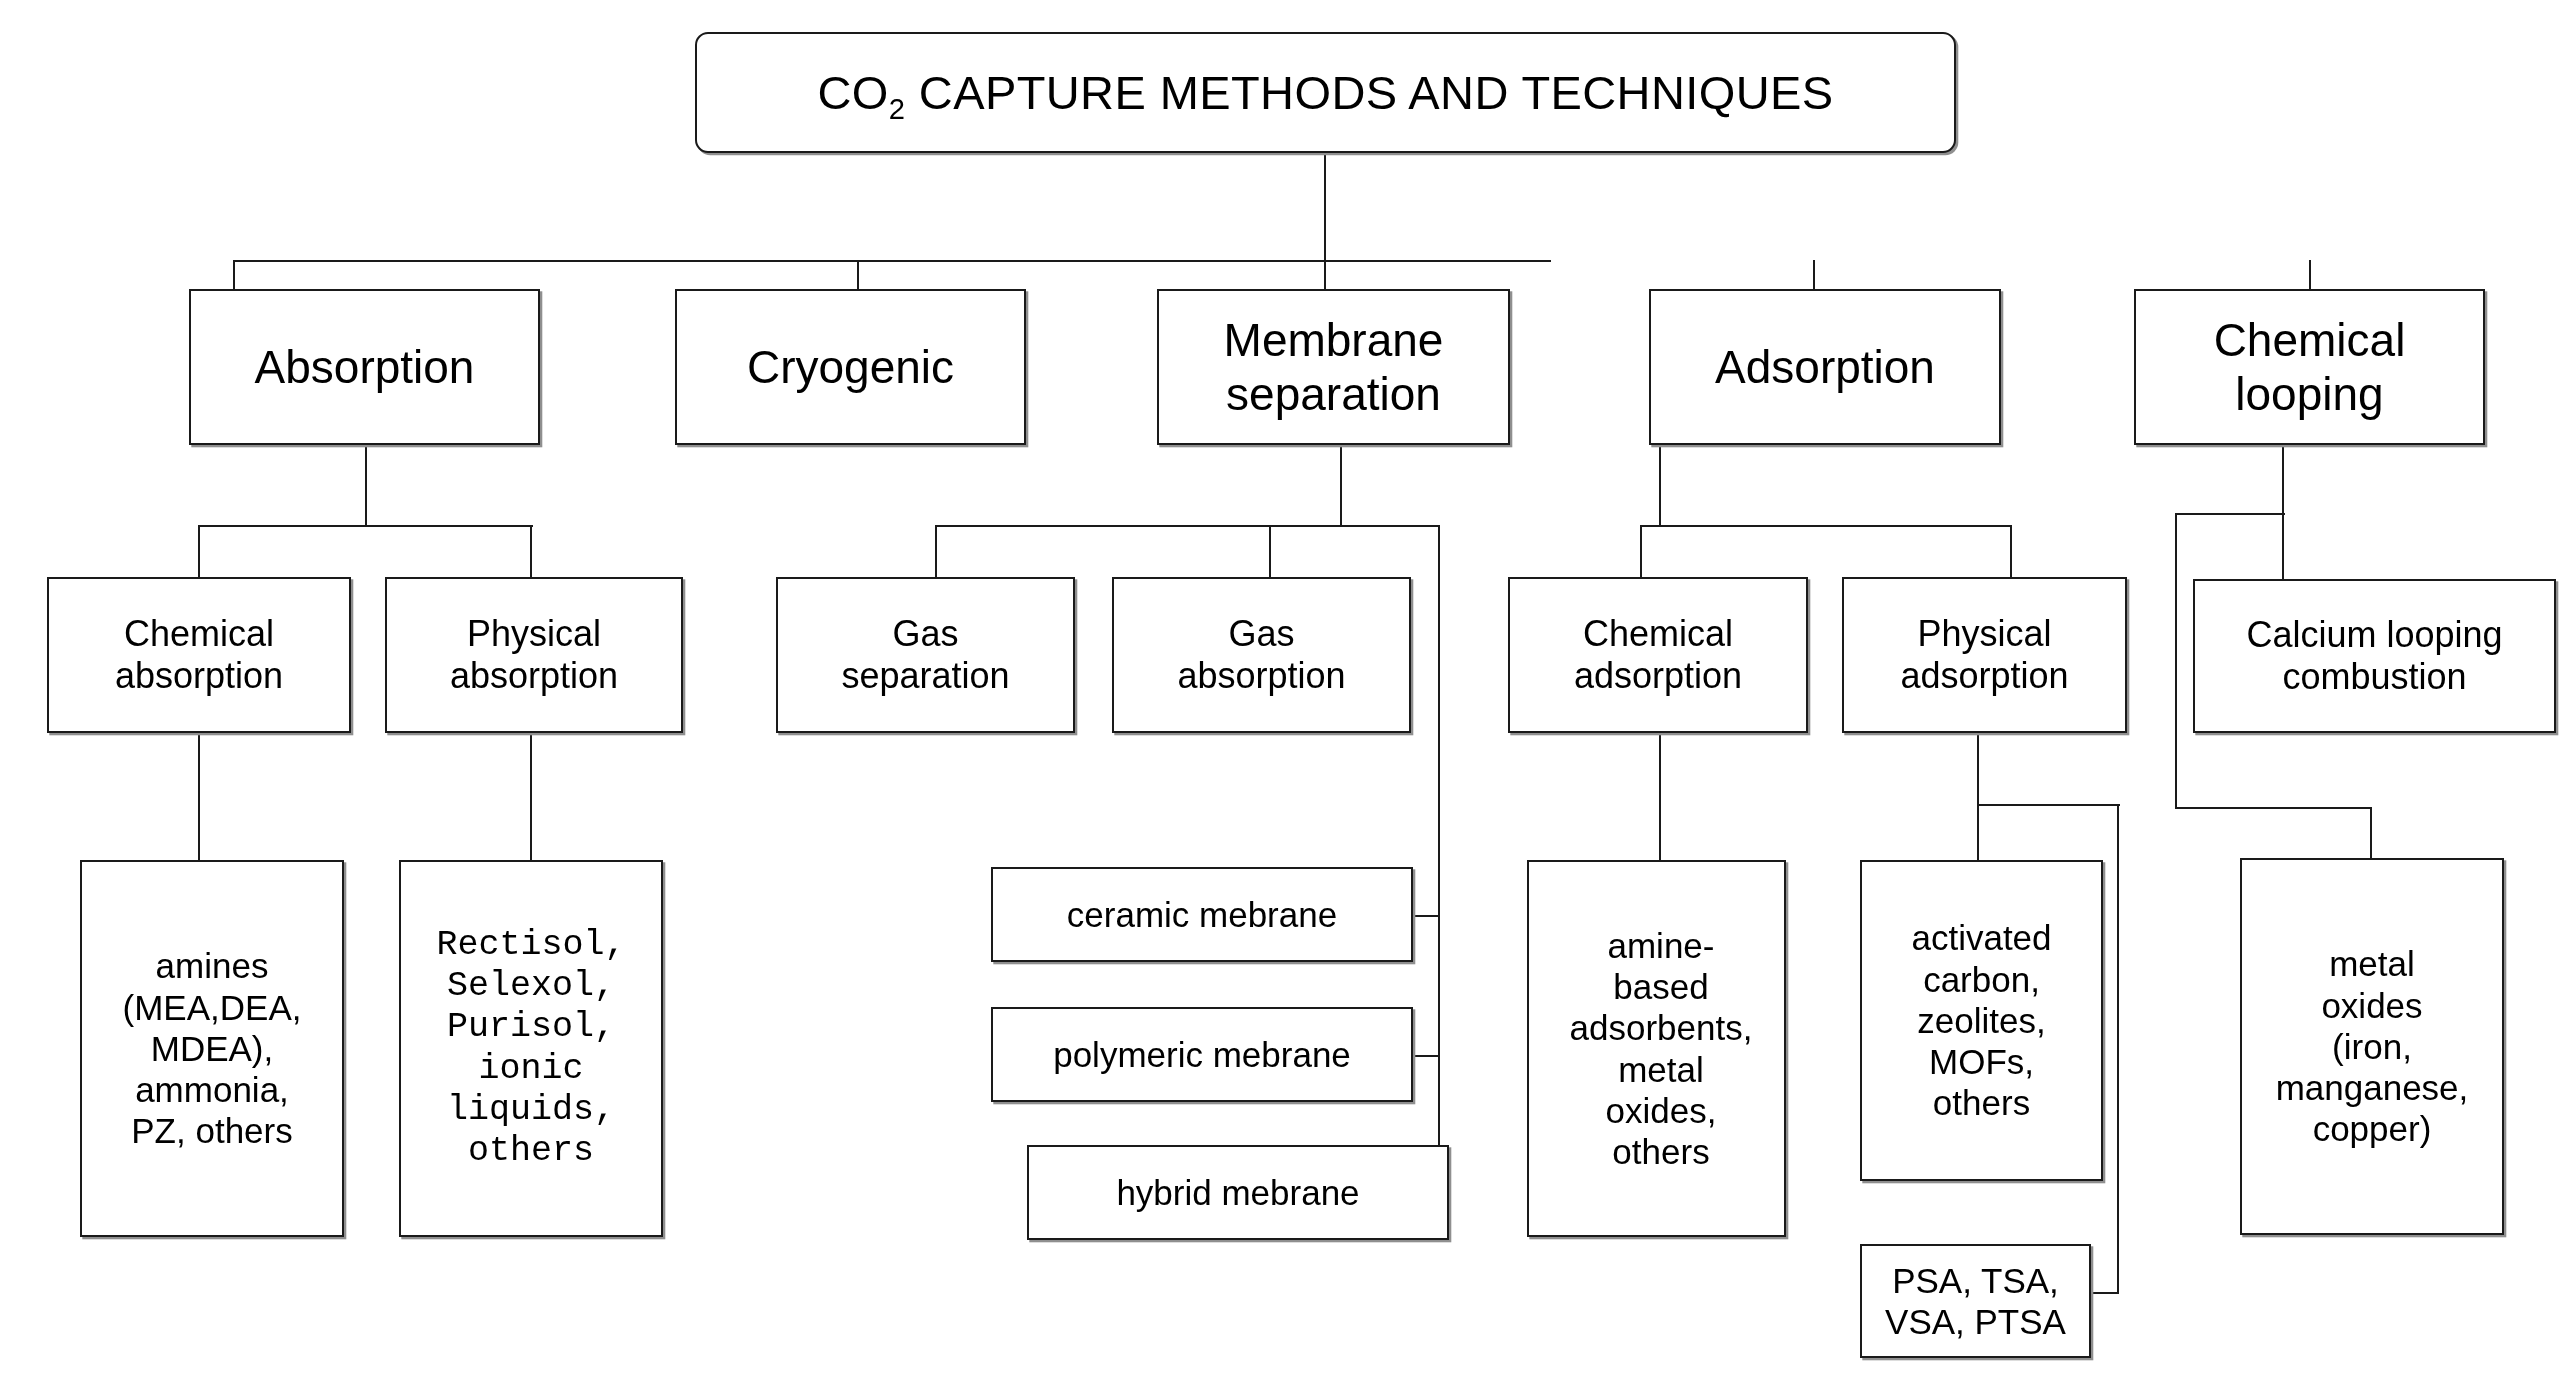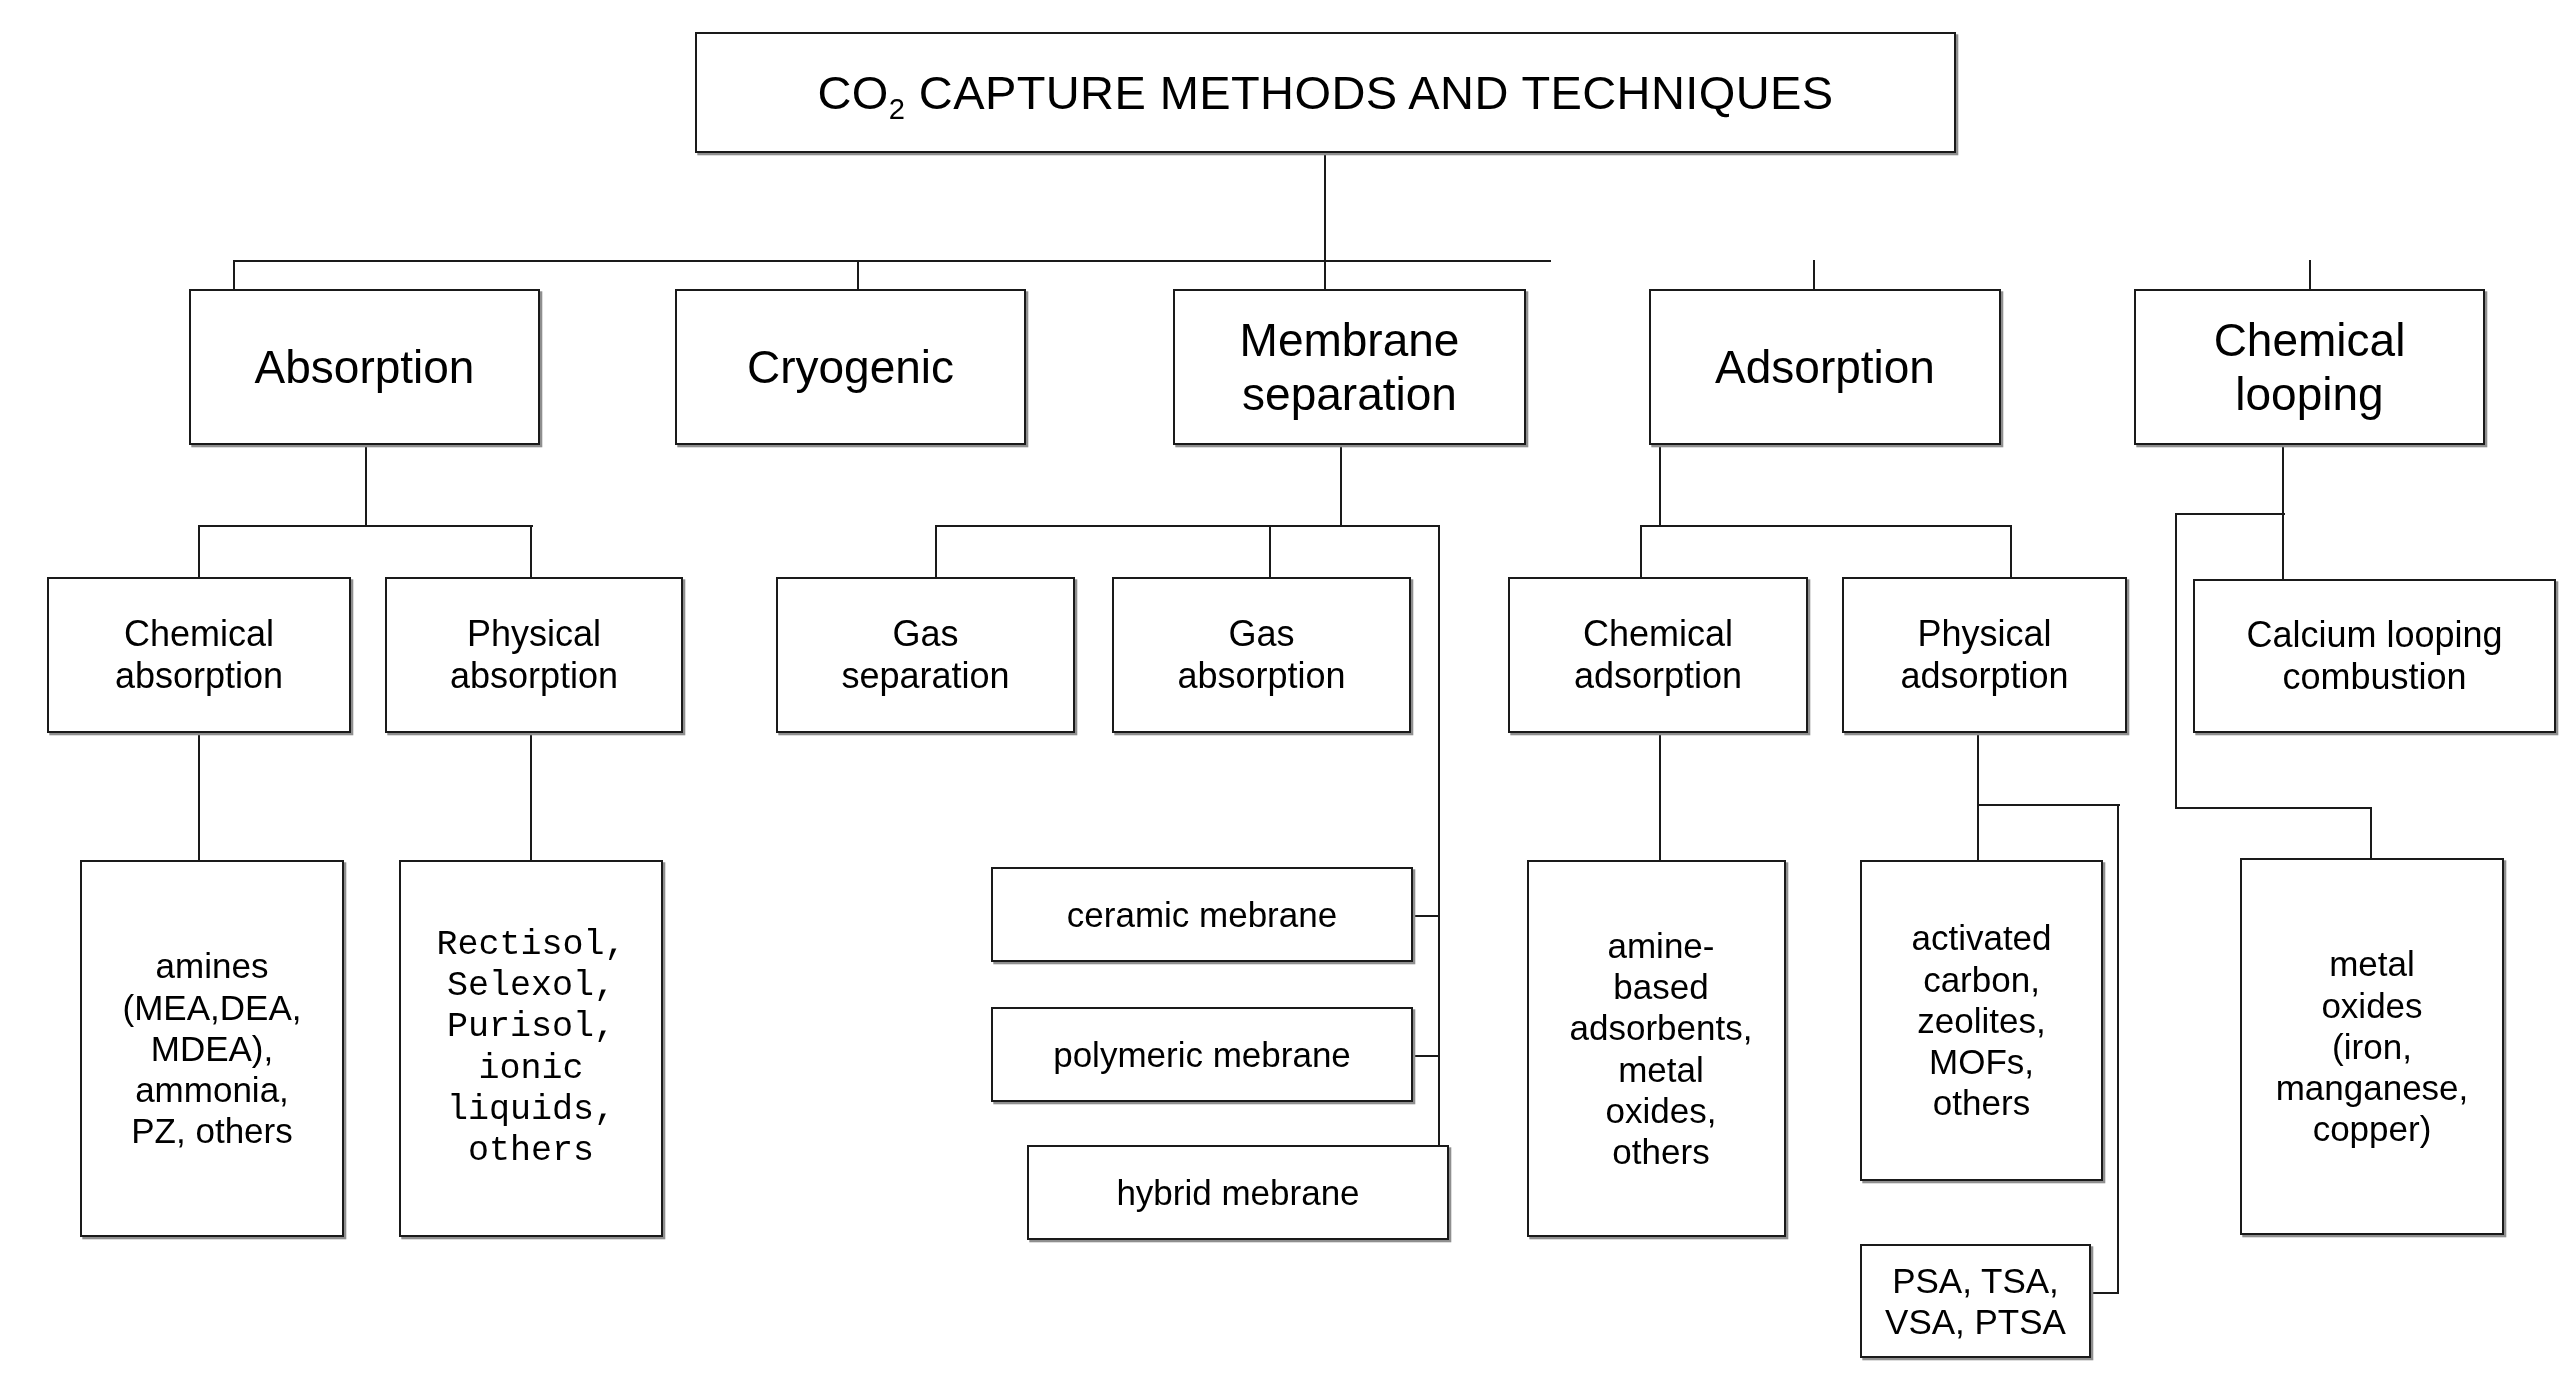--- a/index.html
+++ b/index.html
@@ -28,21 +28,21 @@
     line-height: 1.18;
     z-index: 3;
     box-shadow: 2.3px 2.3px 0 0 #8f8f8f;
   }
   .node .txt {
     display: block;
     white-space: pre-line;
     padding: 0 4.6px;
   }
   
-  .root      { font-size: 47px; letter-spacing: 0.4px; }
+  .root      { font-size: 47px; letter-spacing: 0.4px; border-radius: 13px; }
   .lvl2      { font-size: 46px; }
   .lvl3      { font-size: 36px; }
   .leaf      { font-size: 35px; }
   .leaf-wide { font-size: 35px; }
 
   .root .sub {
     font-size: 0.62em;
     vertical-align: sub;
     line-height: 0;
   }
@@ -110,21 +110,21 @@
   </div>
 
   <div class="node lvl2" style="left:189px; top:289px; width:351px; height:156px;">
     <span class="txt">Absorption</span>
   </div>
 
   <div class="node lvl2" style="left:675px; top:289px; width:351px; height:156px;">
     <span class="txt">Cryogenic</span>
   </div>
 
-  <div class="node lvl2" style="left:1157px; top:289px; width:353px; height:156px;margin-left:16px;">
+  <div class="node lvl2" style="left:1157px; top:289px; width:353px; height:156px;">
     <span class="txt">Membrane
 separation</span>
   </div>
 
   <div class="node lvl2" style="left:1649px; top:289px; width:352px; height:156px;">
     <span class="txt">Adsorption</span>
   </div>
 
   <div class="node lvl2" style="left:2134px; top:289px; width:351px; height:156px;">
     <span class="txt">Chemical

